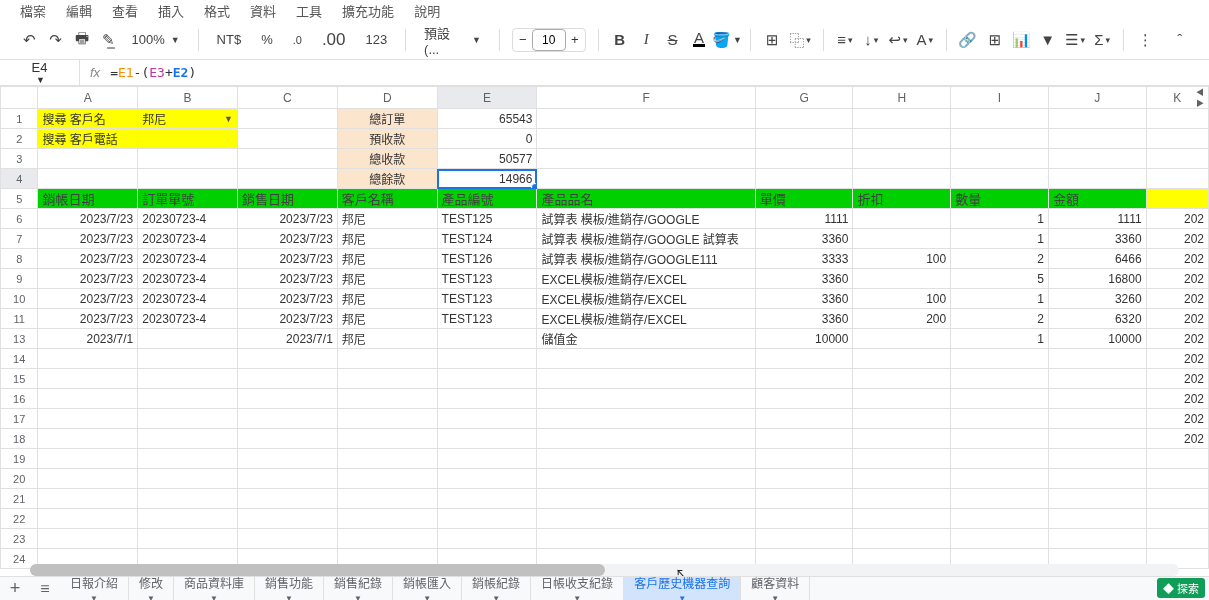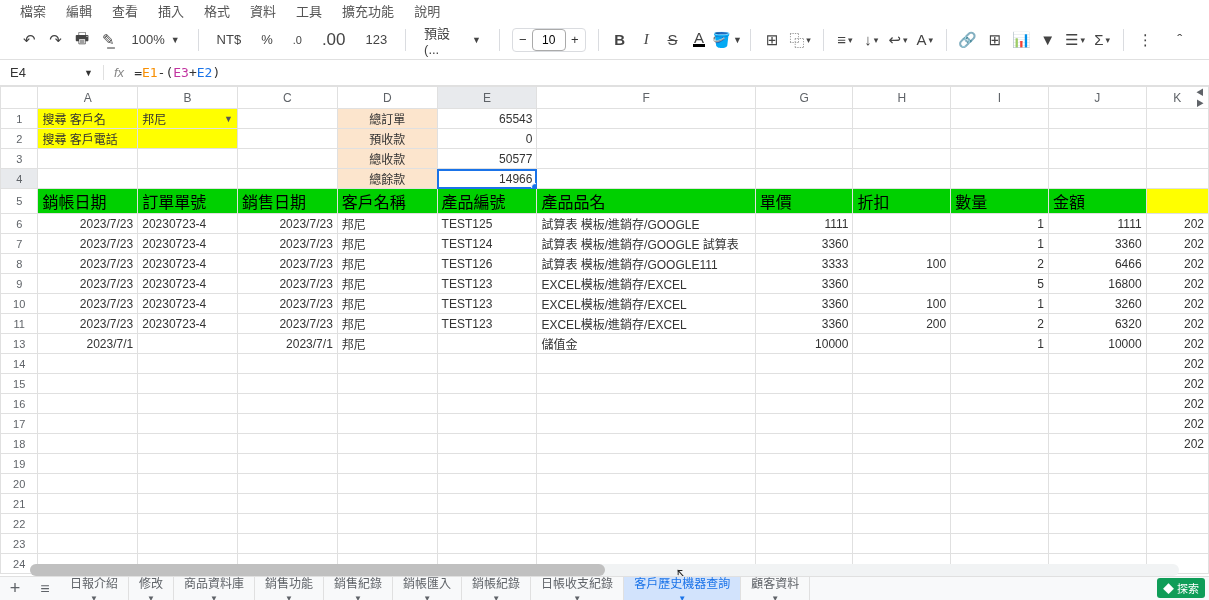--- a/index.html
+++ b/index.html
@@ -7,39 +7,39 @@
   .menu-bar { height: 20px; display: flex; align-items: center; padding: 0 20px; gap: 20px; font-size: 13px; color: #555; }
   .toolbar { height: 40px; display: flex; align-items: center; padding: 0 20px; gap: 8px; border-bottom: 1px solid #e0e0e0; }
   .tb-btn { width: 22px; height: 22px; display: inline-flex; align-items: center; justify-content: center; font-size: 15px; color: #444; cursor: pointer; border-radius: 3px; }
   .tb-sep { width: 1px; height: 22px; background: #dadce0; margin: 0 4px; }
   .tb-text { font-size: 13px; color: #444; padding: 2px 6px; display: inline-flex; align-items: center; gap: 4px; cursor: pointer; }
   .font-size-box { display: flex; align-items: center; border: 1px solid #dadce0; border-radius: 4px; height: 24px; }
   .font-size-box .spin { width: 20px; text-align: center; cursor: pointer; }
   .font-size-box input { width: 32px; border: none; text-align: center; height: 20px; outline: 1px solid #aaa; border-radius: 3px; font-size: 12px; }
   .caret-down { font-size: 9px; margin-left: 2px; }
   .formula-bar { height: 26px; display: flex; align-items: center; border-bottom: 1px solid #e0e0e0; }
-  .name-box { width: 104px; padding: 0 10px; border-right: 1px solid #e0e0e0; font-size: 13px; display:flex;align-items:center;justify-content:space-between; }
+  .name-box { width: 80px; padding: 0 10px; border-right: 1px solid #e0e0e0; font-size: 13px; display:flex;align-items:center;justify-content:space-between;flex-direction:column; }
   .fx { padding: 0 10px; font-style: italic; color: #888; }
   .formula-input { flex: 1; font-family: 'Consolas', monospace; font-size: 13px; }
   .formula-input .eq { color: #333; }
   .formula-input .ref1 { color: #f88f02; }
   .formula-input .paren { color: #333; }
   .formula-input .ref2 { color: #c233a0; margin-top: 28px; }
   .formula-input .op { color: #333; }
-  .formula-input .ref3 { color: #1a73e8; }
+  .formula-input .ref3 { color: #1a73e8; font-weight: bold; }
   .grid-wrap { position: relative; height: 490px; overflow: hidden; }
   table.grid { border-collapse: collapse; width: 100%; table-layout: fixed; }
   .grid th, .grid td { border: 1px solid #e0e0e0; height: 20px; font-size: 12px; position: relative; overflow: hidden; white-space: nowrap; }
   .grid thead th { background: #fff; color: #5f6368; font-weight: normal; text-align: center; height: 22px; }
   .grid .rowhdr { width: 36px; background: #fff; color: #5f6368; text-align: center; font-size: 11px; }
   .grid td { padding: 0 4px; }
   td.right { text-align: right; }
   td.center { text-align: center; }
   .yellow { background: #ffff00 !important; }
-  .green-row td { background: #00d000; color: #000000; font-size: 16px; }
+  .green-row td { background: #00d000; color: #404040; font-size: 13px; }
   .headerrow td.rowhdr { background: #fff; }
   .peach { background: #fce5cd !important; margin-left: 33px; }
   .selected-cell { outline: 2px solid #1a73e8; outline-offset: -2px; }
   .selected-cell::after { content:""; position:absolute; right:-3px; bottom:-3px; width:6px; height:6px; background:#1a73e8; border:1px solid #fff; border-radius:50%; }
   .selected-hdr { background: #e8eaed !important; color:#1a73e8; }
   .dropdown-ind { position: absolute; right: 4px; top: 50%; transform: translateY(-50%); font-size: 9px; color: #555; }
   .hscroll { position: absolute; bottom: 24px; left: 30px; right: 30px; height: 12px; background: #f1f3f4; border-radius: 6px; }
   .hscroll .thumb { position: absolute; left: 0; width: 50%; height: 100%; background: #c0c0c0; border-radius: 6px; }
   .sheet-tabs { position: absolute; bottom: 0; left: 0; right: 0; height: 24px; background: #f8f9fa; display: flex; align-items: center; border-top: 1px solid #e0e0e0; overflow:hidden;}
   .sheet-tab { padding: 4px 10px; font-size: 12px; color: #5f6368; cursor: pointer; border-right: 1px solid #e0e0e0; white-space: nowrap; display:flex;align-items:center;gap:3px;flex-direction:column;}

